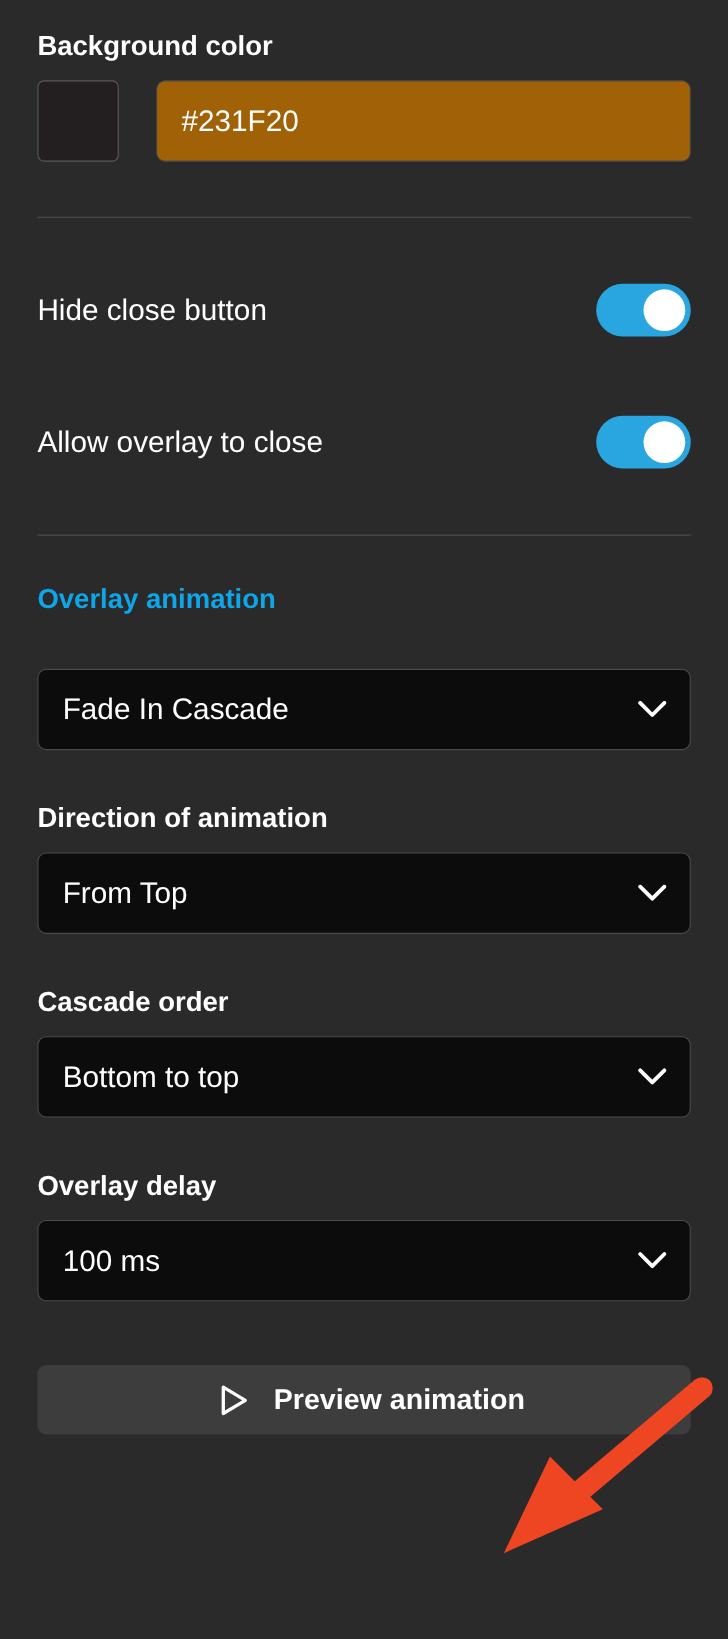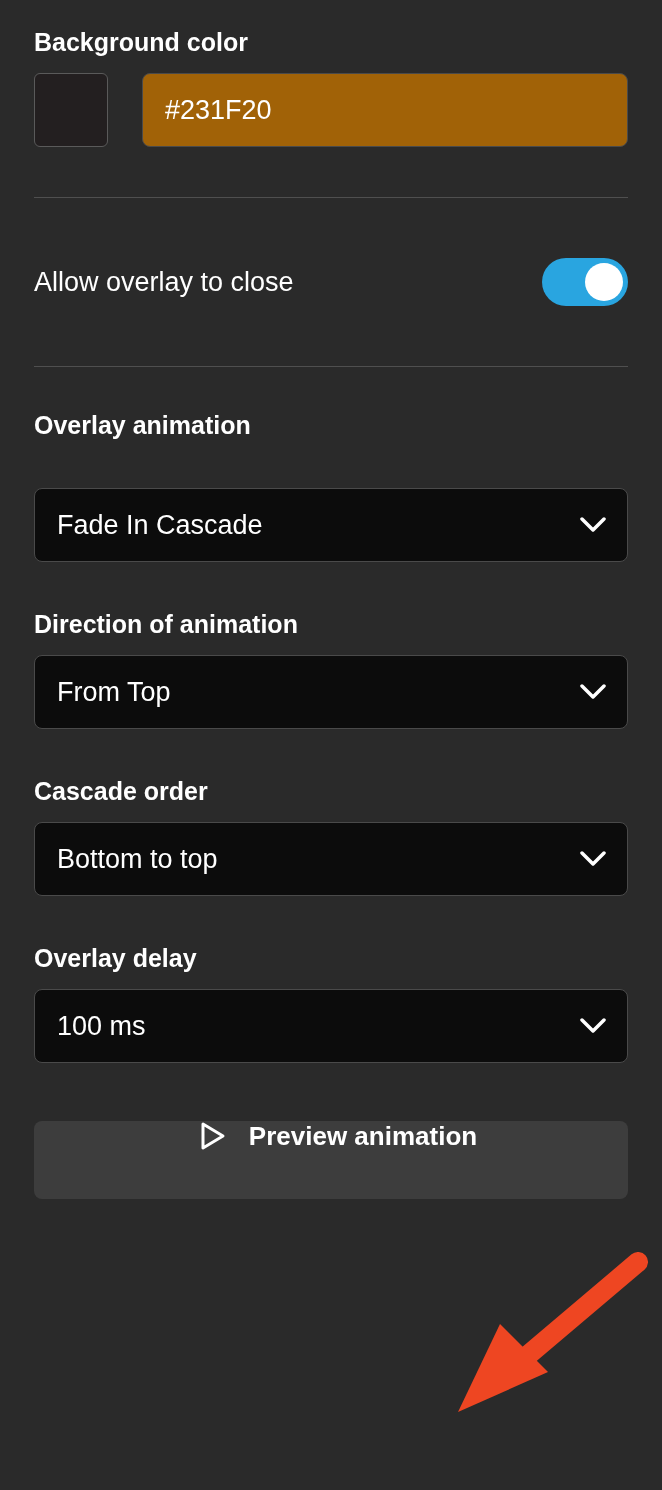--- a/index.html
+++ b/index.html
@@ -19,21 +19,21 @@
   }
   .field-label {
     font-size: 25px;
     font-weight: 600;
     color: #ffffff;
     margin-bottom: 16px;
   }
   .section-header {
     font-size: 25px;
     font-weight: 700;
-    color: #ffffff;
+    color: #0ea5e9;
     margin-bottom: 48px;
   }
   .color-row {
     display: flex;
     gap: 34px;
     align-items: stretch;
   }
   .swatch {
     width: 74px;
     height: 74px;
@@ -108,28 +108,29 @@
   .chevron {
     position: absolute;
     right: 22px;
     top: 50%;
     transform: translateY(-50%);
     pointer-events: none;
   }
   .chevron svg { display: block; }
   .preview-btn {
     width: 100%;
-    height: 78px;
+    height: 63px;
     background: #3d3d3d;
     border: none;
     border-radius: 8px;
     color: #ffffff;
     font-size: 26px;
     font-weight: 600;
     display: flex;
+    align-items: center;
     justify-content: center;
     gap: 22px;
     cursor: pointer;
     margin-top: 10px;
     padding-left: 14px;
   }
   .play-icon svg { display: block; }
   .arrow-annotation {
     position: absolute;
     left: 438px;
@@ -148,20 +149,24 @@
   <div class="field-label">Background color</div>
   <div class="color-row">
     <div class="swatch" style="background:#231F20"></div>
     <input class="text-input" type="text" value="#231F20" style="">
   </div>
 
   <div class="spacer-50"></div>
   <hr class="divider">
   <div class="spacer-24"></div>
 
+  <div class="toggle-row">
+    <div class="toggle-label">Hide close button</div>
+    <div class="toggle"></div>
+  </div>
 
   <div class="toggle-row">
     <div class="toggle-label">Allow overlay to close</div>
     <div class="toggle"></div>
   </div>
 
   <div class="spacer-24"></div>
   <hr class="divider">
   <div class="spacer-44"></div>
 

